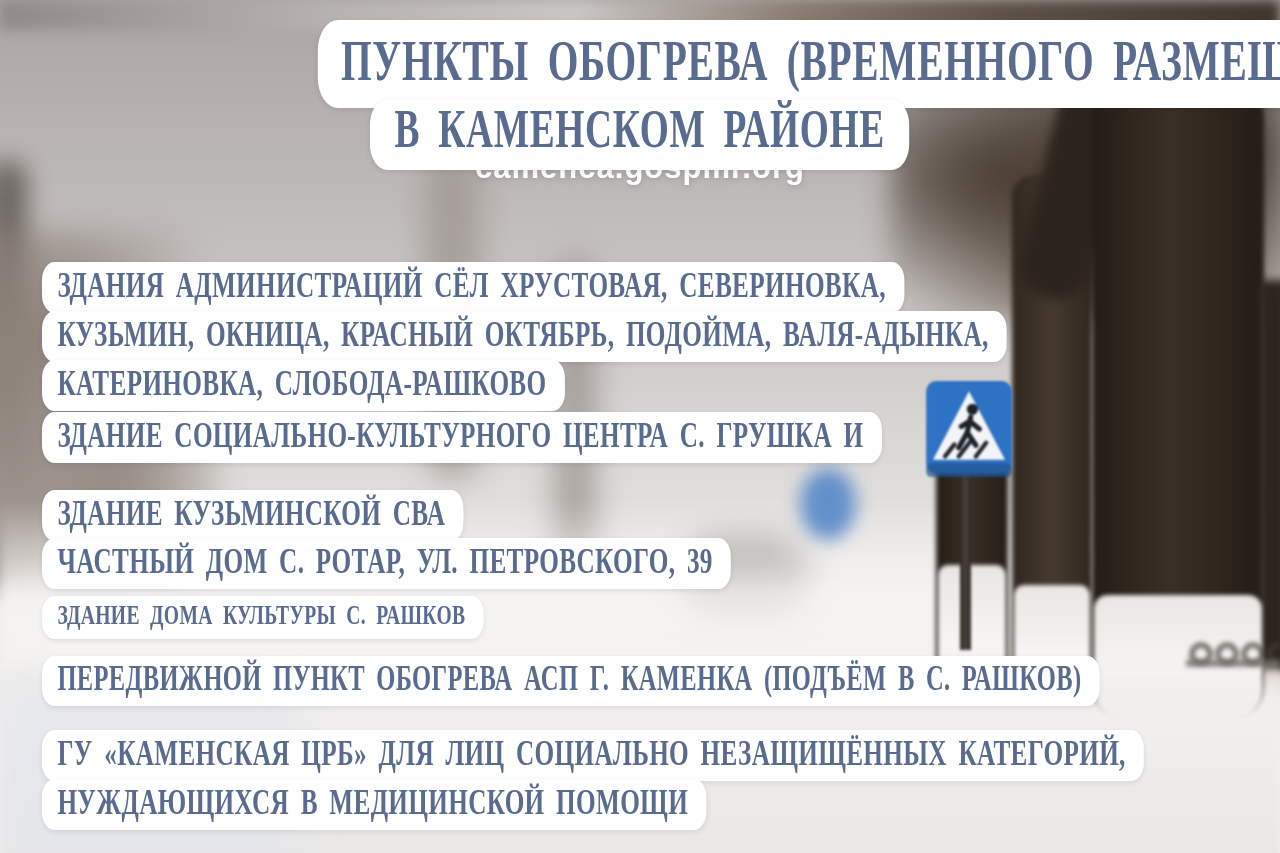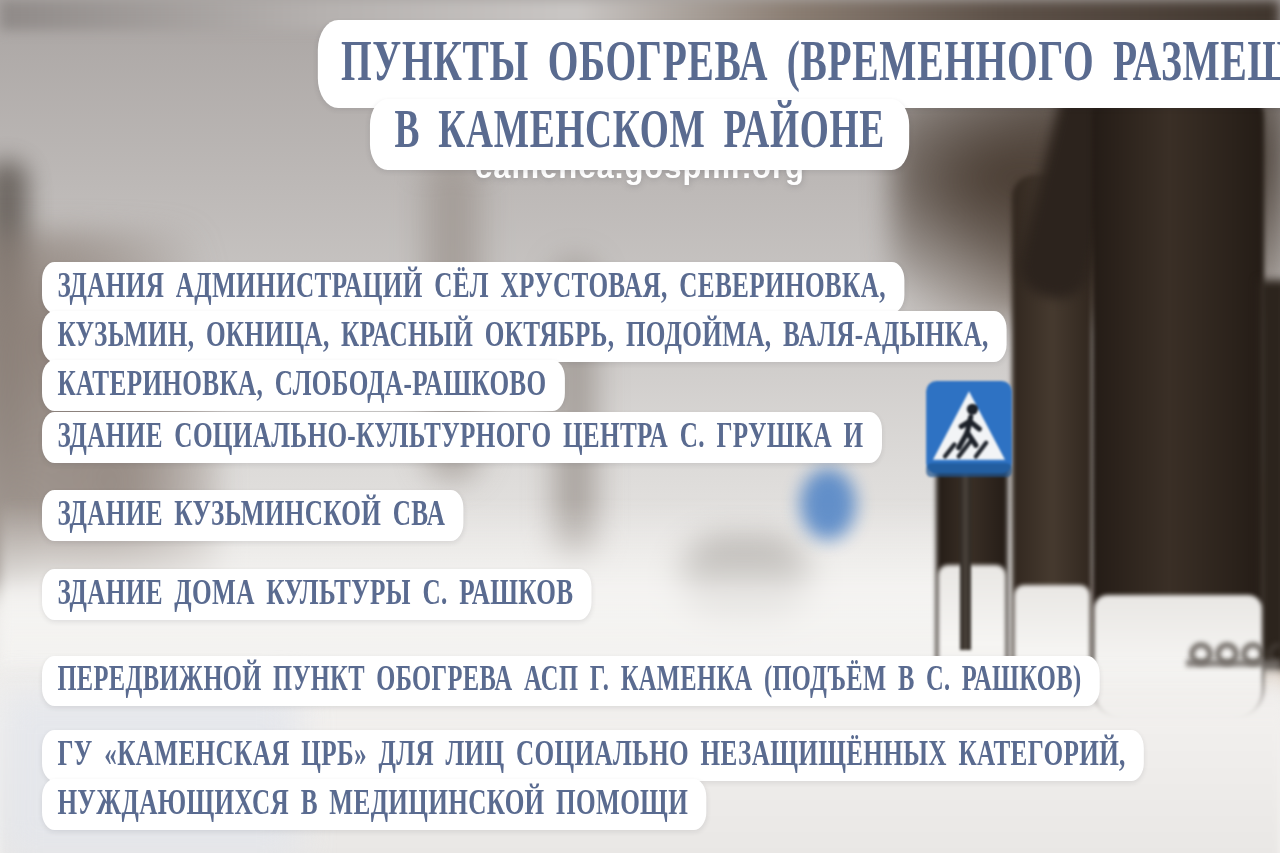--- a/index.html
+++ b/index.html
@@ -76,21 +76,21 @@
     font-family:"Liberation Sans","DejaVu Sans",sans-serif;
     font-weight:bold;font-size:31px;color:#ffffff;letter-spacing:1px;
     text-shadow:0 1px 6px rgba(90,90,95,.35);
   }
 
   #block-city{top:156px;font-size:38px;}
   #block-admins{top:262px;font-size:36px;}
   #block-grushka{top:412px;font-size:36px;text-align:center;}
   #block-kuzmin-sva{top:490px;font-size:36px;}
   #block-rotar{top:538px;font-size:36px;}
-  #block-rashkov-dk{top:569px;font-size:36px;}
+  #block-rashkov-dk{top:596px;font-size:28px;}
   #block-mobile{top:656px;font-size:35px;}
   #block-crb{top:730px;font-size:36px;}
 </style>
 </head>
 <body>
 
 <div id="stage">
 
   <div class="bglayer topstrip"></div>
   <div class="bglayer left-tree"></div>
@@ -154,20 +154,23 @@
   </div>
 
   <div class="block" id="block-grushka">
     <div class="row"><span class="bubble c-slate">ЗДАНИЕ СОЦИАЛЬНО-КУЛЬТУРНОГО ЦЕНТРА С. ГРУШКА И</span></div>
   </div>
 
   <div class="block" id="block-kuzmin-sva">
     <div class="row"><span class="bubble c-slate">ЗДАНИЕ КУЗЬМИНСКОЙ СВА</span></div>
   </div>
 
+  <div class="block" id="block-rotar">
+    <div class="row"><span class="bubble c-slate">ЧАСТНЫЙ ДОМ С. РОТАР, УЛ. ПЕТРОВСКОГО, 39</span></div>
+  </div>
 
   <div class="block" id="block-rashkov-dk">
     <div class="row"><span class="bubble c-slate">ЗДАНИЕ ДОМА КУЛЬТУРЫ С. РАШКОВ</span></div>
   </div>
 
   <div class="block" id="block-mobile">
     <div class="row"><span class="bubble c-slate">ПЕРЕДВИЖНОЙ ПУНКТ ОБОГРЕВА АСП Г. КАМЕНКА (ПОДЪЁМ В С. РАШКОВ)</span></div>
   </div>
 
   <div class="block" id="block-crb">

